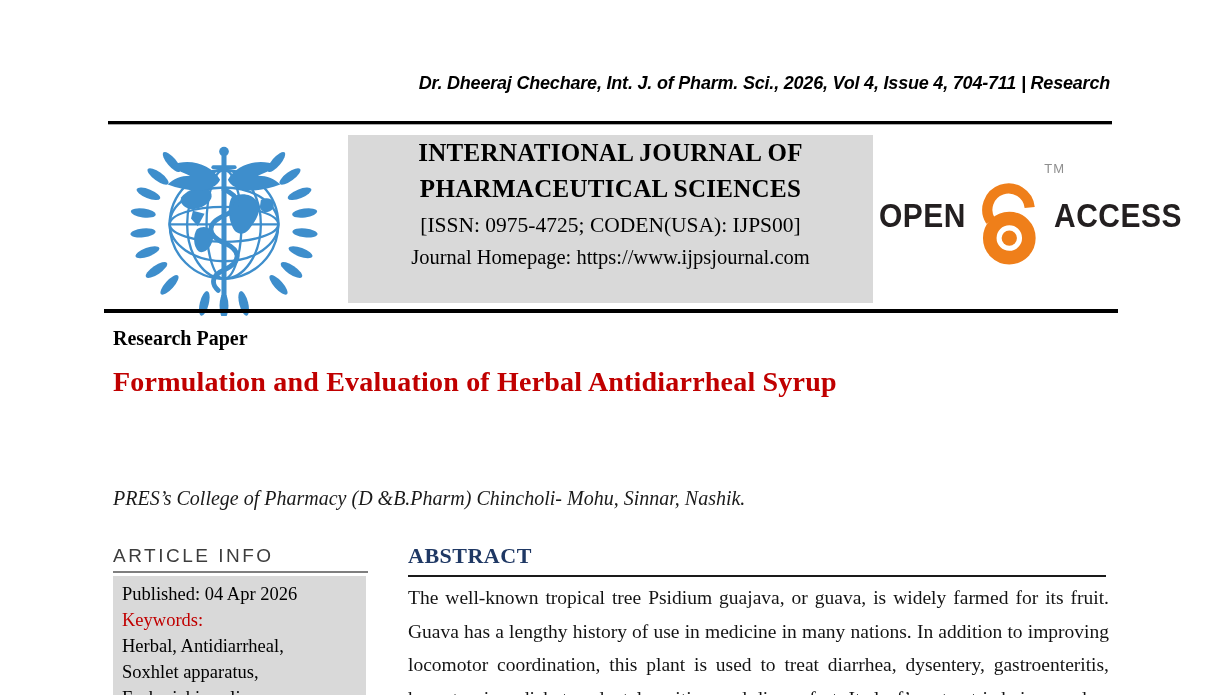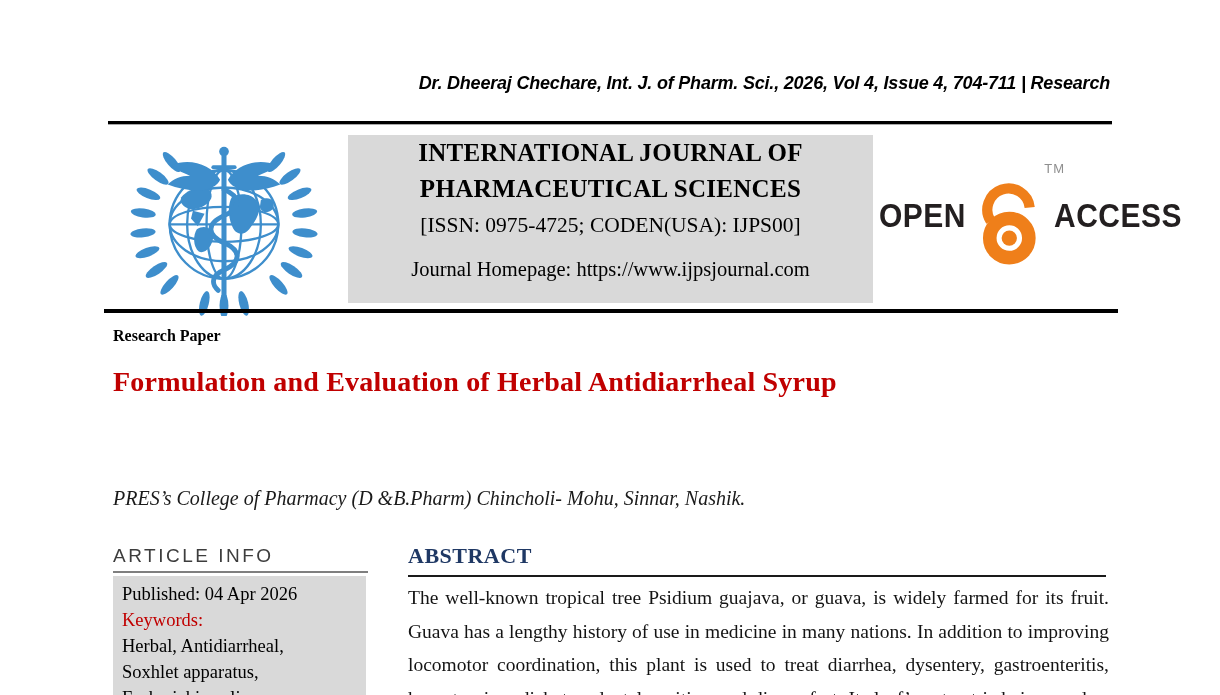--- a/index.html
+++ b/index.html
@@ -23,34 +23,34 @@
   .rule-mid { position:absolute; left:104px; top:309px; width:1014px; height:4px; background:#000; }
 
   
   .journal-logo { position:absolute; left:127px; top:139px; width:194px; height:164px; }
   .journal-box {
     position:absolute; left:348px; top:135px; width:525px; height:168px;
     background:#D9D9D9; text-align:center; 
   }
   .journal-title { font-weight:bold; font-size:25px; line-height:36px; color:#000; letter-spacing:0.3px; }
   .journal-issn  { font-size:21.5px; line-height:33px; color:#000; margin-top:2px; }
-  .journal-home  { font-size:20.5px; line-height:31px; color:#000;margin-top:12px; }
+  .journal-home  { font-size:20.5px; line-height:31px; color:#000; }
 
   .open-access {
     position:absolute; left:879px; top:163px; width:235px; height:105px;
     display:flex; align-items:center; justify-content:flex-start;
     font-family:"Liberation Sans", sans-serif;
   }
   .oa-word { font-weight:bold; font-size:30px; color:#231F20; letter-spacing:0.5px; transform:scaleY(1.08); }
   .oa-lock-wrap { position:relative; width:76px; height:102px; margin:0 5px 0 7px; flex:0 0 auto; }
   .oa-lock-wrap svg { width:76px; height:102px; display:block; }
   .oa-tm { position:absolute; top:-4px; right:-16px; font-size:13px; color:#8f8f8f; font-family:"Liberation Sans", sans-serif; letter-spacing:1px; }
 
   
-  .research-label { position:absolute; left:113px; top:327px; font-weight:bold; font-size:16px; color:#000; }
+  .research-label { position:absolute; left:113px; top:327px; font-weight:bold; font-size:20px; color:#000; }
   .paper-title { position:absolute; left:113px; top:366px; font-weight:bold; font-size:28px; color:#C00000; letter-spacing:0.2px; }
   .author-name { position:absolute; left:113px; top:430px; font-family:"Liberation Sans", sans-serif; font-weight:bold; font-size:23px; color:#17375E; }
   .affiliation { position:absolute; left:113px; top:487px; font-style:italic; font-size:20px; color:#1a1a1a; }
 
   
   .info-heading {
     position:absolute; left:113px; top:545px;
     font-family:"Liberation Sans", sans-serif; font-size:19px; font-weight:400;
     color:#3d3d3d; letter-spacing:2.5px;
   }

